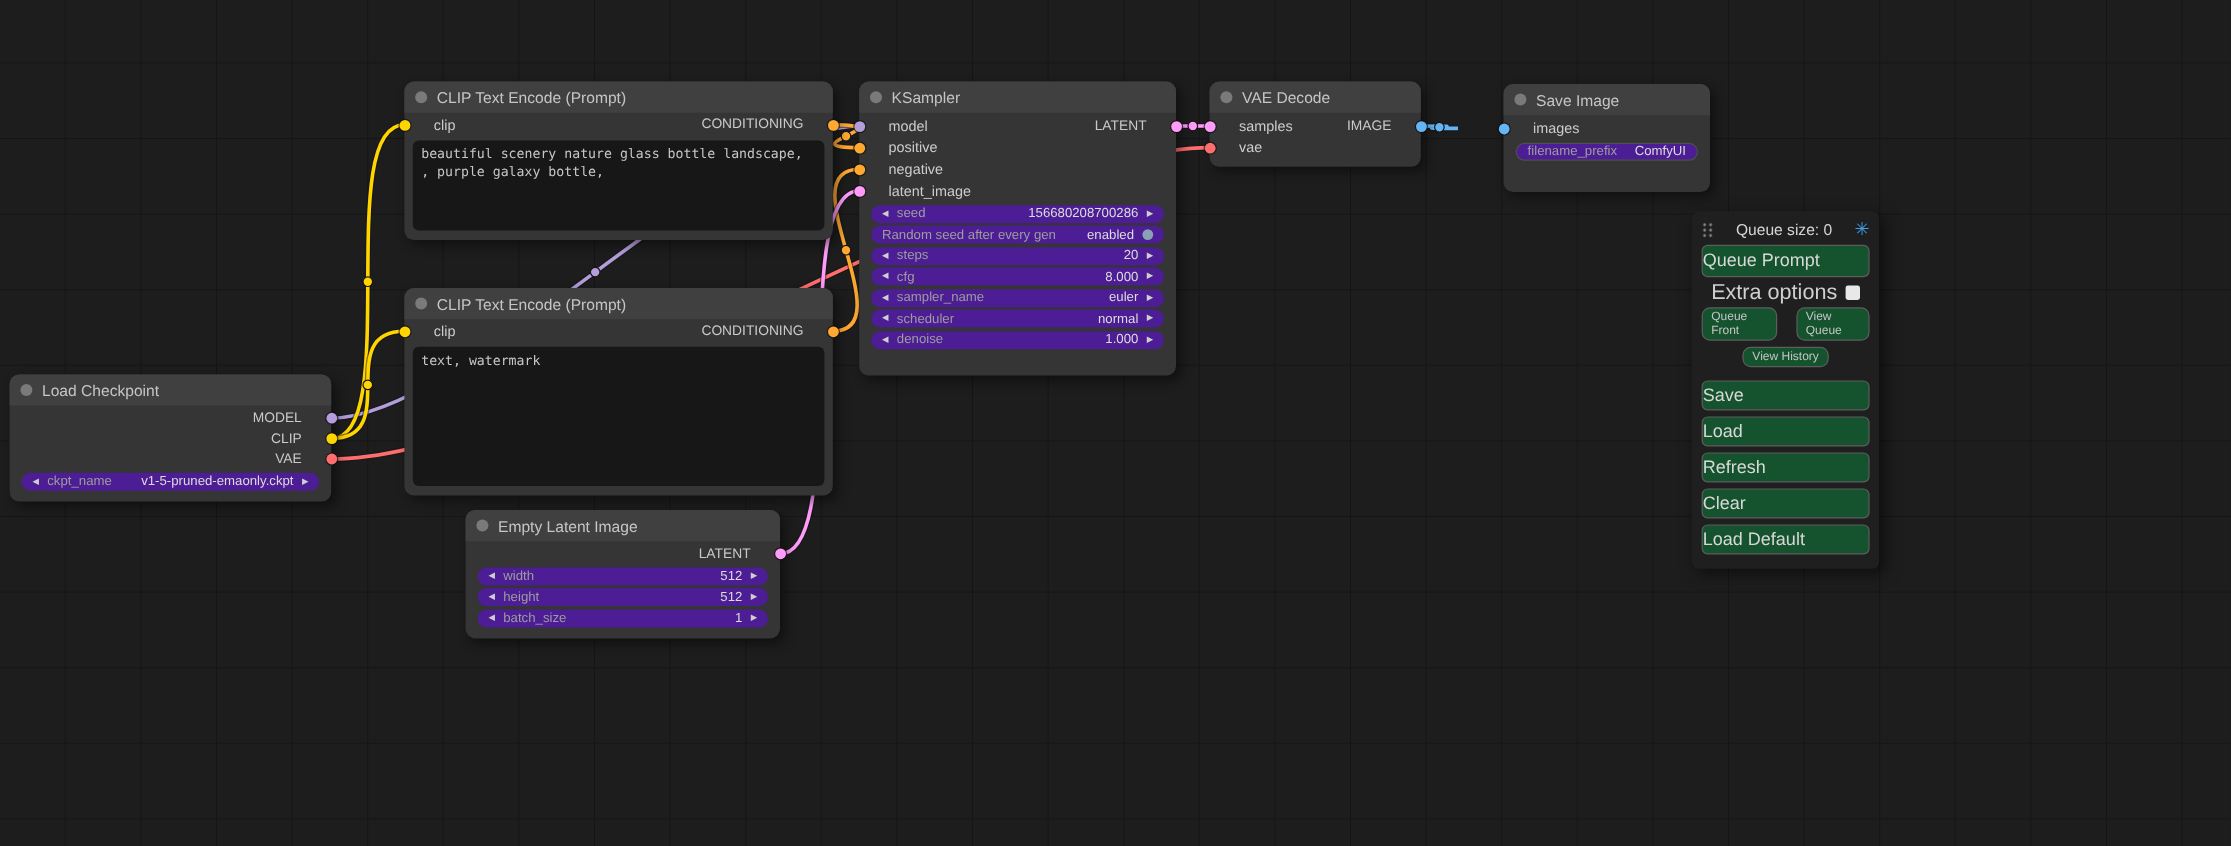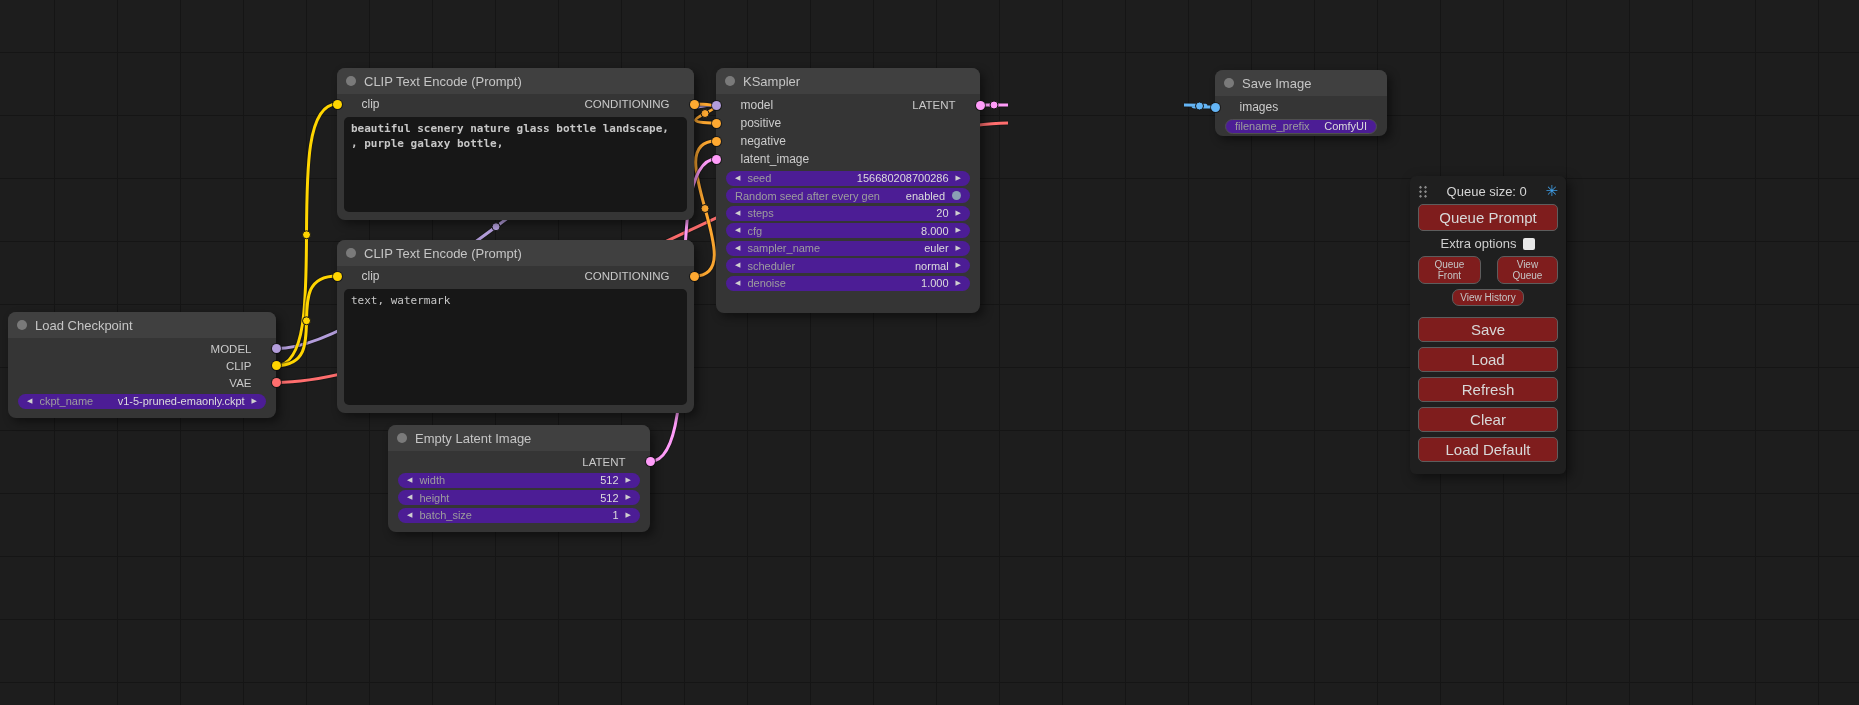--- a/index.html
+++ b/index.html
@@ -29,44 +29,44 @@
 
   .widget{height:15px;background:#4c1d95;border-radius:8px;margin:2.5px 10px;display:flex;
     align-items:center;gap:7px;padding:0 9px;font-size:11px;color:#9d9d9d;white-space:nowrap;}
   .widget .wvalue{margin-left:auto;color:#dcdcdc;}
   .widget .arrow{font-family:"DejaVu Sans",sans-serif;font-size:7px;color:#cfcfcf;line-height:1;}
   .widget.text-w{border:1px solid #4f4f4f;}
   .toggle-dot{width:9px;height:9px;border-radius:50%;flex:none;}
 
   .prompt-box{background:#171717;border-radius:5px;margin:3px 7px 8px;padding:5px 7px;
     font-family:"DejaVu Sans Mono",monospace;font-size:11px;line-height:1.35;color:#c7c7c7;white-space:pre-wrap;overflow:hidden;}
-  .h95{height:95px;font-weight:bold;}
+  .h95{height:75px;}
   .h116{height:116px;}
 
   #n-lc{left:8px;top:312px;width:268px;padding-bottom:7px;}
   #n-cp{left:337px;top:68px;width:357px;}
   #n-cn{left:337px;top:240px;width:357px;}
   #n-el{left:388px;top:425px;width:262px;padding-bottom:7px;}
   #n-ks{left:716px;top:68px;width:264px;padding-bottom:20px;}
   #n-vd{left:1008px;top:68px;width:176px;padding-bottom:7px;}
-  #n-si{left:1215px;top:70px;width:172px;padding-bottom:0;}
+  #n-si{left:1253px;top:70px;width:172px;padding-bottom:24px;}
 
   .menu{position:absolute;left:1410px;top:176px;width:156px;z-index:3;background:#1f1f1f;
     border-radius:6px;box-shadow:4px 4px 12px rgba(0,0,0,.5);padding:7px 8px 12px;
     display:flex;flex-direction:column;gap:5px;}
   .menu-header{display:flex;align-items:center;height:16px;color:#d5d5d5;font-size:13px;}
   .grip{width:10px;height:13px;flex:none;
     background-image:radial-gradient(circle,#8a8a8a 1px,transparent 1.4px);background-size:5px 4.5px;}
   .qsize{flex:1;text-align:center;}
   .gear-icon{color:#3f9fe8;font-size:15px;line-height:1;font-family:"DejaVu Sans",sans-serif;}
-  .btn{background:#7f1d1d;border:1px solid #5d5d5d;border-radius:5px;color:#d8d8d8;text-align:center;cursor:pointer;}
+  .btn{background:#14532d;border:1px solid #5d5d5d;border-radius:5px;color:#d8d8d8;text-align:left;cursor:pointer;}
   .btn-queue{font-size:15px;padding:4px 0;}
   .btn-big{font-size:15px;padding:3px 0;}
   .mt6{margin-top:6px;}
-  .extra-row{display:flex;align-items:center;justify-content:center;gap:7px;font-size:13px;color:#cfcfcf;height:15px;}
+  .extra-row{display:flex;align-items:center;justify-content:center;gap:7px;font-size:18px;color:#cfcfcf;height:15px;}
   .checkbox{width:12px;height:12px;background:#e8e8e8;border-radius:2px;}
   .row-2{display:flex;gap:16px;justify-content:center;}
   .btn-sm{font-size:10px;padding:2px 7px;border-radius:7px;color:#c5c5c5;}
   .center-row{display:flex;justify-content:center;}
 </style>
 </head>
 <body>
 
 <div id="canvas">
   <svg id="wires" width="1859" height="705">
@@ -253,20 +253,39 @@
       <span class="arrow">▶</span>
     </div>
     <div class="widget">
       <span class="arrow">◀</span>
       <span>denoise</span>
       <span class="wvalue">1.000</span>
       <span class="arrow">▶</span>
     </div>
   </div>
 
+  <div class="node" id="n-vd">
+    <div class="node-title">
+      <span class="collapse-dot"></span>
+      <span>VAE Decode</span>
+    </div>
+    <div class="ports">
+      <div class="port-row r18">
+        <span class="port-dot in-dot" style="background-color: rgb(255, 156, 249);"></span>
+        <span>samples</span>
+        <span class="flex1"></span>
+        <span class="out-label">IMAGE</span>
+        <span class="port-dot out-dot" style="background-color: rgb(100, 181, 246);"></span>
+      </div>
+      <div class="port-row r18">
+        <span class="port-dot in-dot" style="background-color: rgb(255, 110, 110);"></span>
+        <span>vae</span>
+      </div>
+    </div>
+  </div>
 
   <div class="node" id="n-si">
     <div class="node-title">
       <span class="collapse-dot"></span>
       <span>Save Image</span>
     </div>
     <div class="ports">
       <div class="port-row r18">
         <span class="port-dot in-dot" style="background-color: rgb(100, 181, 246);"></span>
         <span>images</span>

